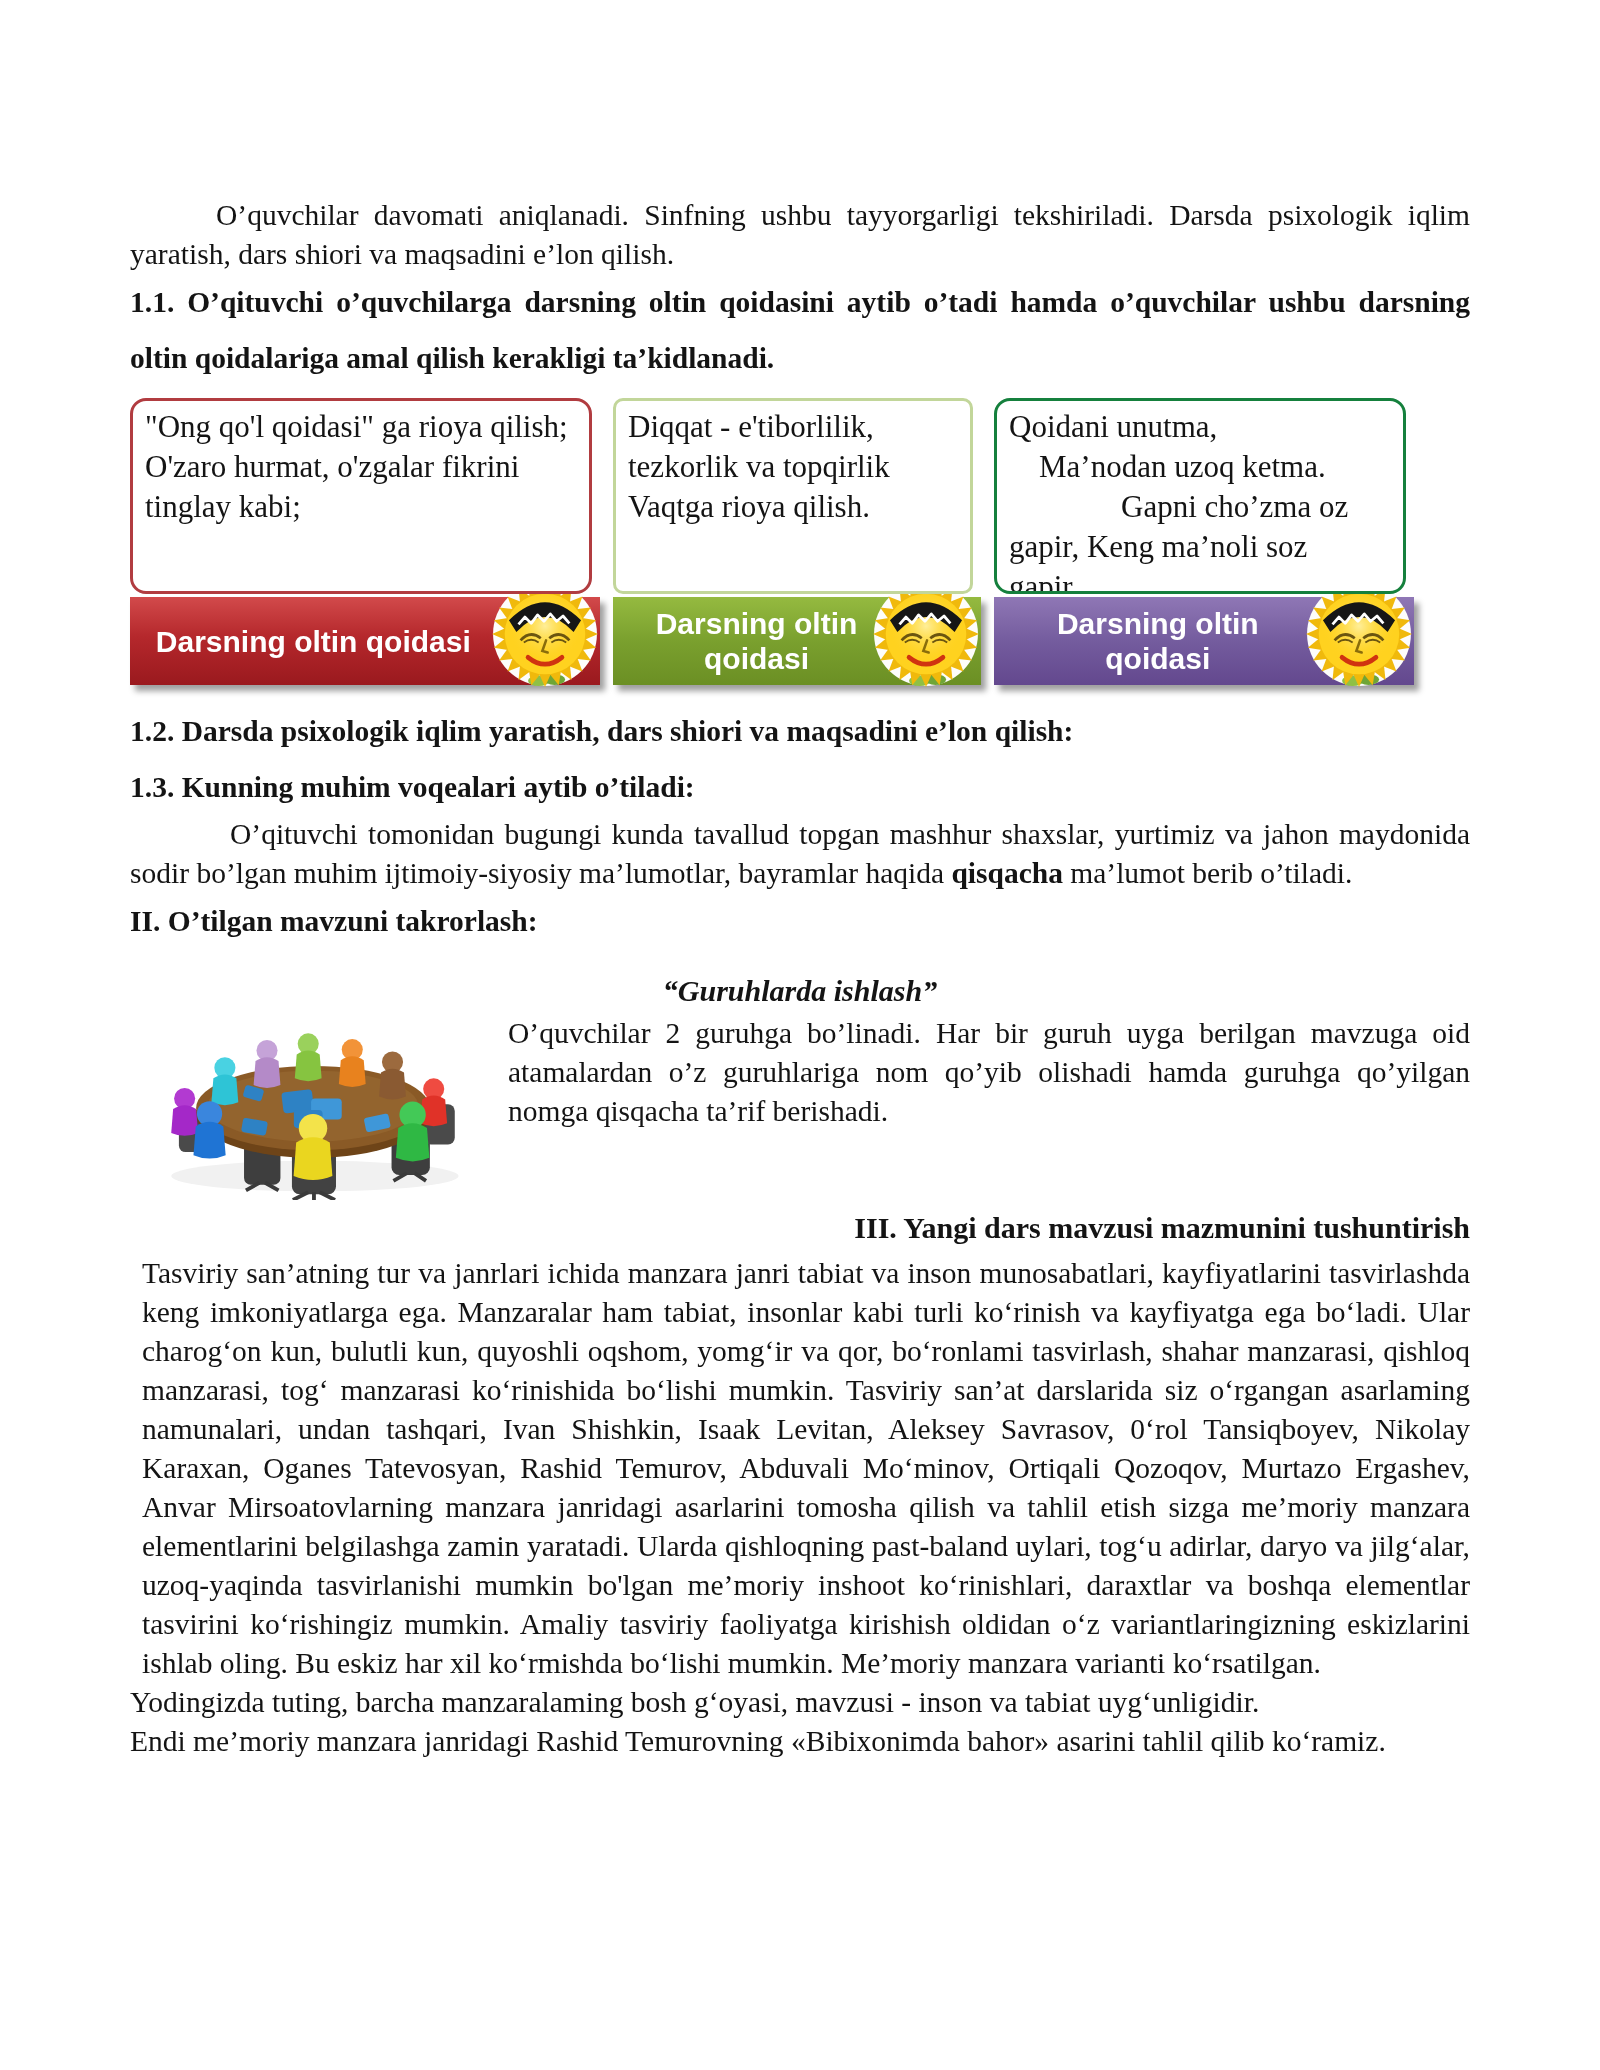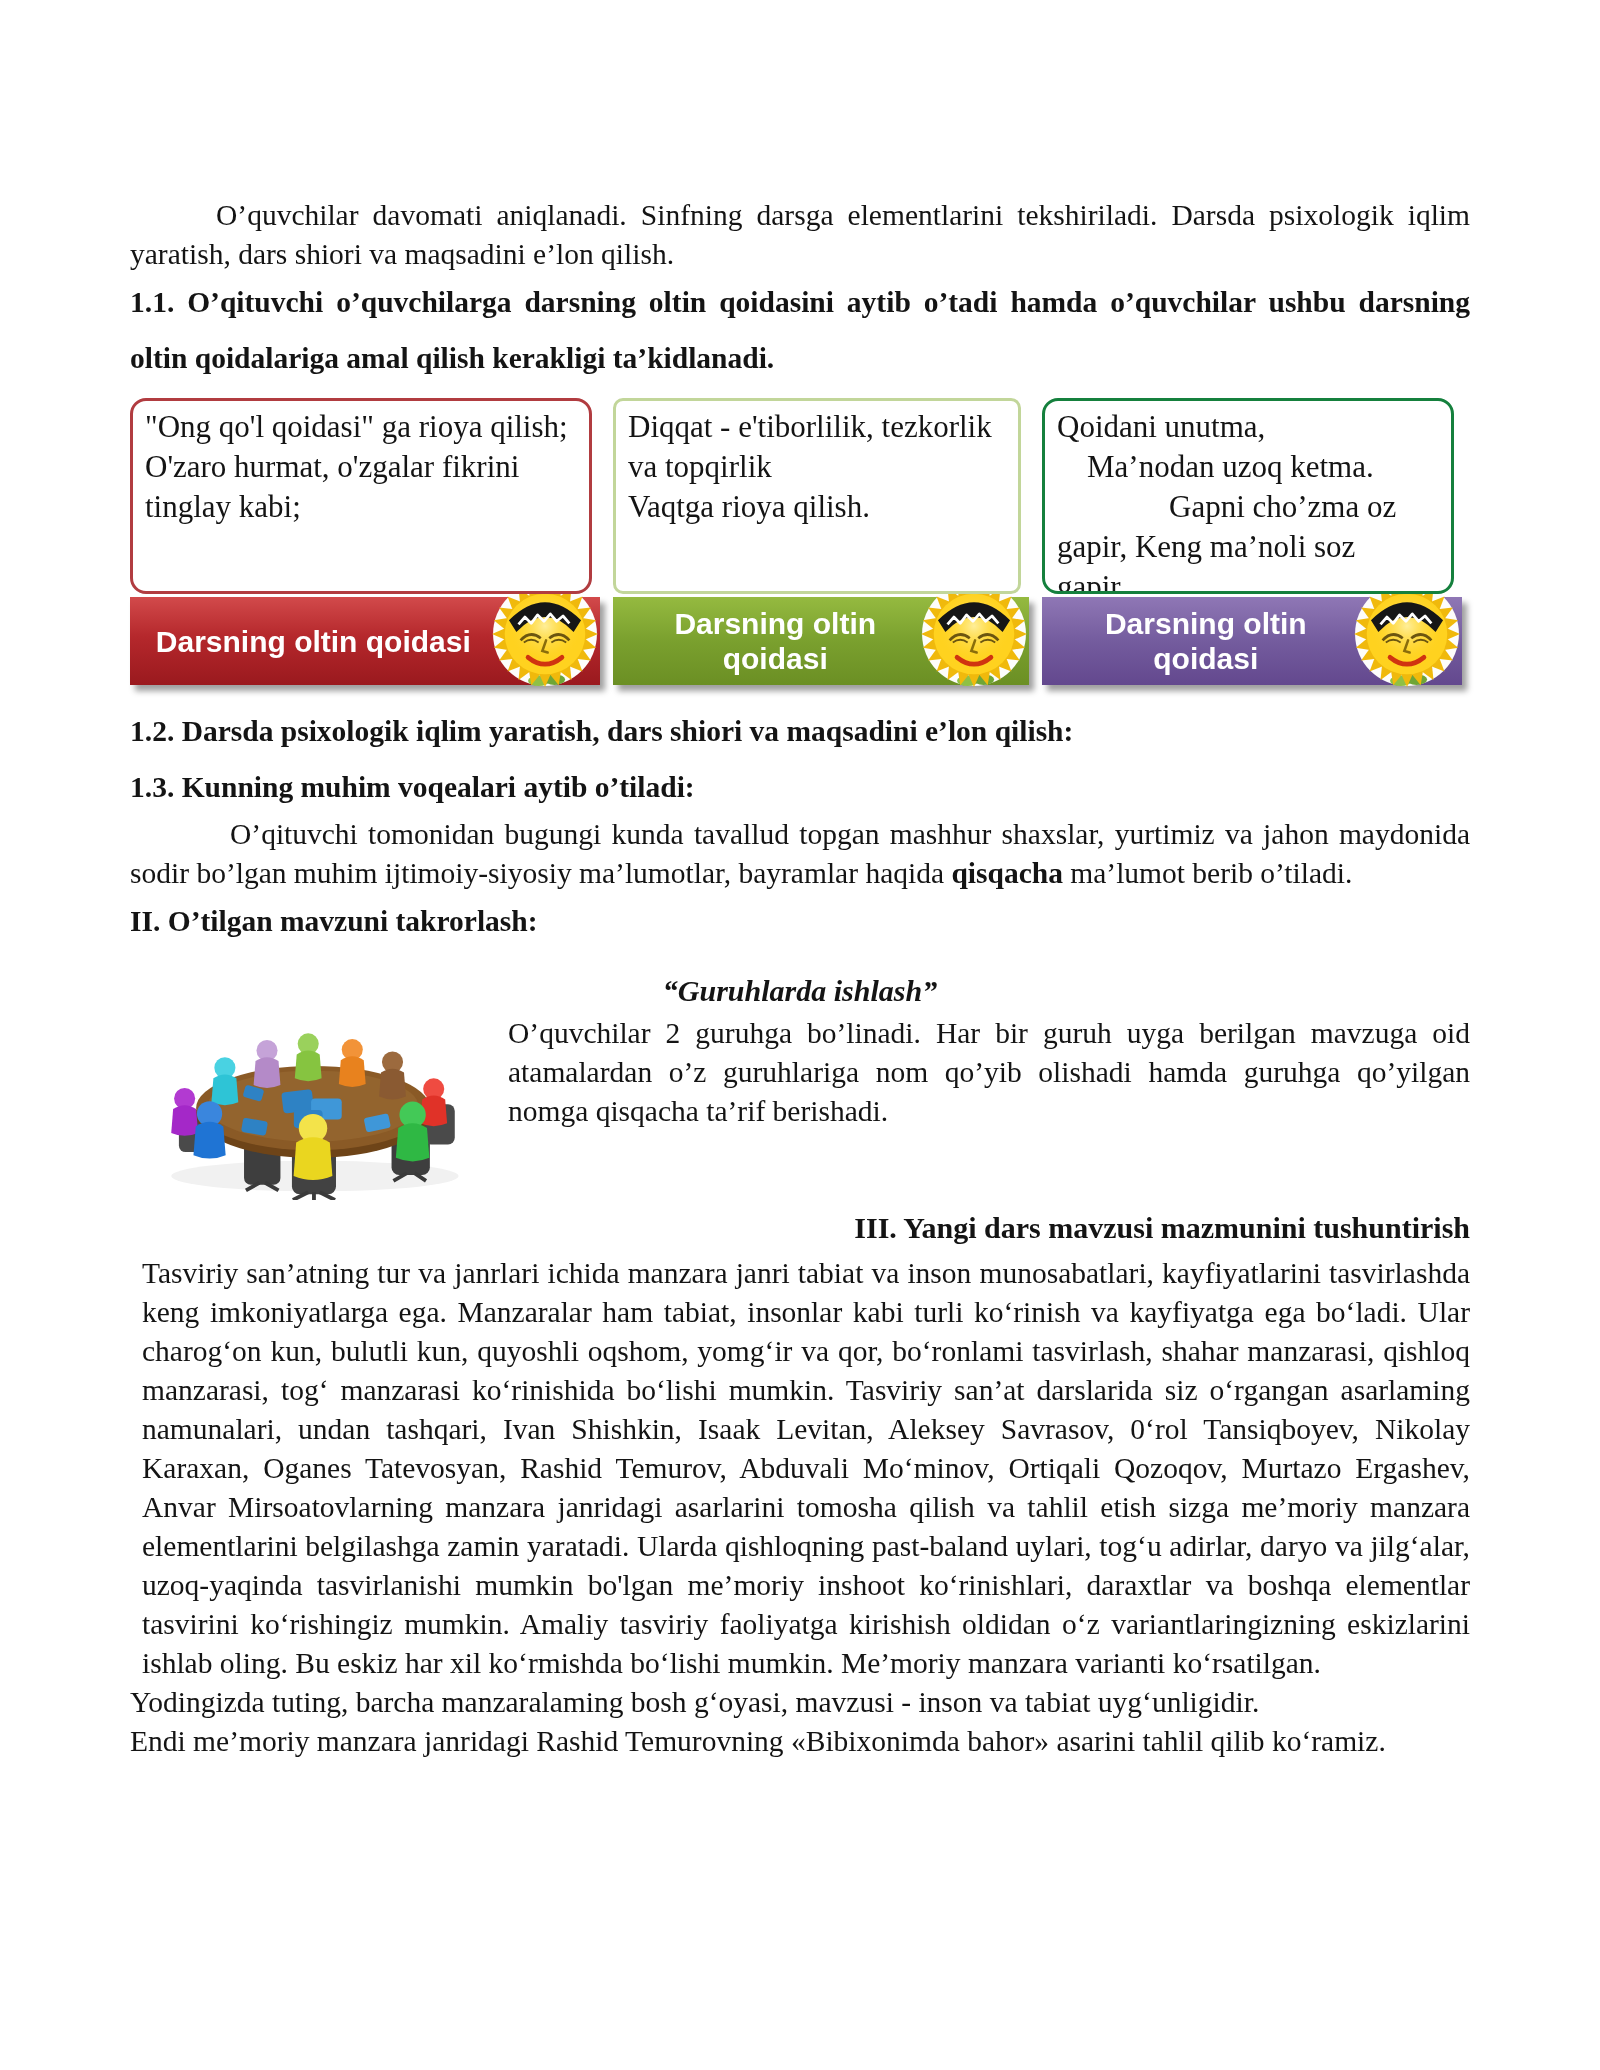--- a/index.html
+++ b/index.html
@@ -19,21 +19,21 @@
   .indent2{text-indent:100px;}
   .heading{font-size:29.5px;line-height:56px;font-weight:bold;text-align:justify;}
 
   
   .boxes-row{
     display:flex;gap:21px;margin-top:12px;margin-bottom:18px;
     align-items:flex-start;
   }
   .box-col{position:relative;}
   .box-col.c1{width:462px;}
-  .box-col.c2{width:408px;}
+  .box-col.c2{width:360px;}
   .box-col.c3{width:412px;}
   .rule-box{
     box-sizing:border-box;height:196px;background:#fff;
     border-radius:16px;padding:6px 12px;overflow:hidden;
     font-size:31px;line-height:40px;position:relative;z-index:2;
   }
   .rule-box .rline{margin:0;}
   .box-red{border:3px solid #b13c40;}
   .box-green{border:3px solid #c2d69a;border-radius:10px;}
   .box-navy{border:3px solid #15803d;}
@@ -111,21 +111,21 @@
       <path d="M54,54 Q64,46 73,56" stroke="#6b5510" stroke-width="2.6" fill="none"></path>
       <path d="M56,58 Q63,53 70,58" stroke="#6b5510" stroke-width="1.8" fill="none"></path>
       <path d="M51,56 L47.5,66 L52.5,67.5" stroke="#8a6d0b" stroke-width="2.4" fill="none" stroke-linecap="round"></path>
       <path d="M34,72 Q50,85 66,72" stroke="#d03310" stroke-width="4.4" fill="none" stroke-linecap="round"></path>
     </g>
   </defs>
 </svg>
 
 <div class="page">
 
-  <p class="body indent">O’quvchilar davomati aniqlanadi. Sinfning darsga elementlarini tekshiriladi. Darsda psixologik iqlim yaratish, dars shiori va maqsadini e’lon qilish.</p>
+  <p class="body indent">O’quvchilar davomati aniqlanadi. Sinfning ushbu tayyorgarligi tekshiriladi. Darsda psixologik iqlim yaratish, dars shiori va maqsadini e’lon qilish.</p>
 
   <p class="heading">1.1. O’qituvchi o’quvchilarga  darsning  oltin qoidasini  aytib o’tadi hamda o’quvchilar ushbu darsning oltin qoidalariga amal qilish kerakligi ta’kidlanadi.</p>
 
   <div class="boxes-row">
     <div class="box-col c1">
       <div class="rule-box box-red">
         <div class="rline">"Ong qo'l qoidasi" ga rioya qilish;</div>
         <div class="rline">O'zaro hurmat, o'zgalar fikrini tinglay kabi;</div>
       </div>
       <div class="banner banner-red">

